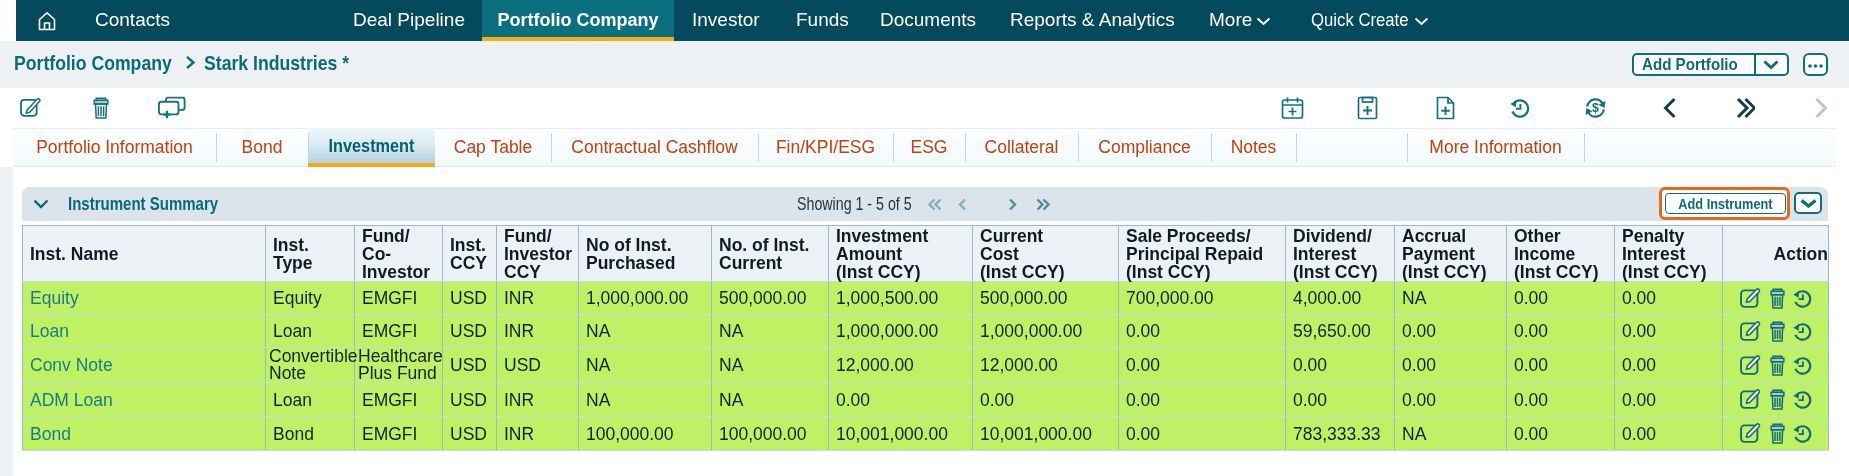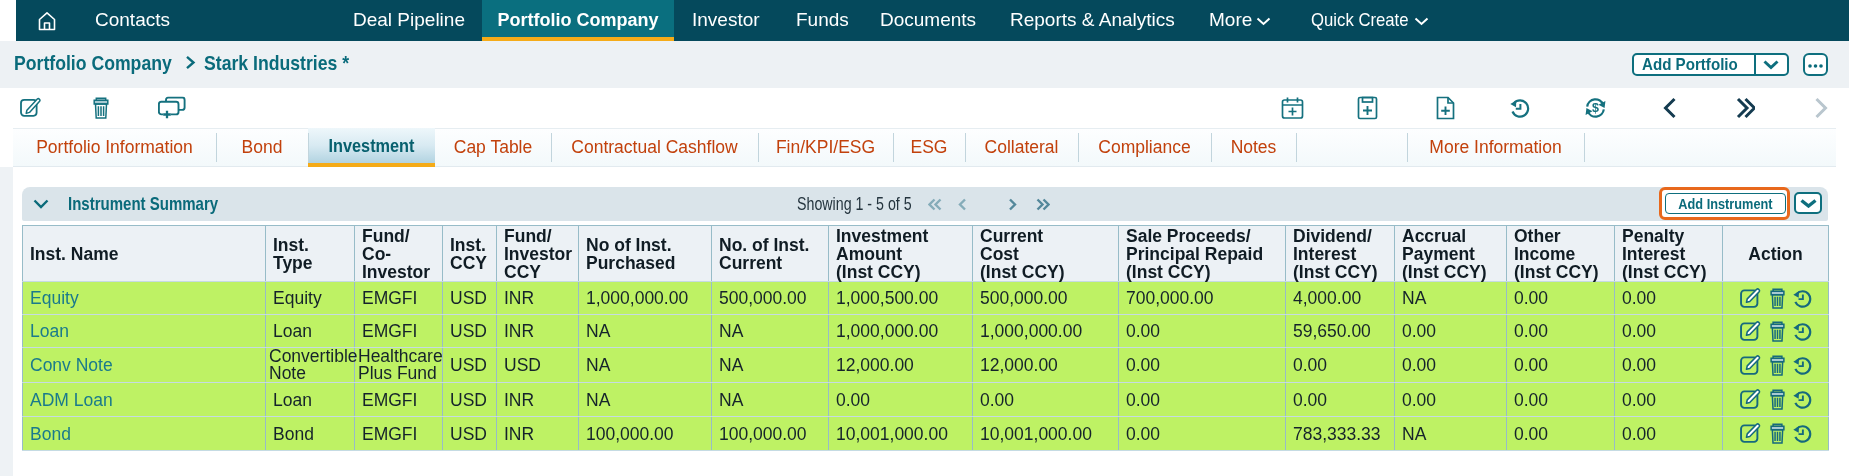--- a/index.html
+++ b/index.html
@@ -226,21 +226,21 @@
           <th>Fund/<br>Investor<br>CCY</th>
           <th>No of Inst.<br>Purchased</th>
           <th>No. of Inst.<br>Current</th>
           <th>Investment<br>Amount<br>(Inst CCY)</th>
           <th>Current<br>Cost<br>(Inst CCY)</th>
           <th>Sale Proceeds/<br>Principal Repaid<br>(Inst CCY)</th>
           <th>Dividend/<br>Interest<br>(Inst CCY)</th>
           <th>Accrual<br>Payment<br>(Inst CCY)</th>
           <th>Other<br>Income<br>(Inst CCY)</th>
           <th>Penalty<br>Interest<br>(Inst CCY)</th>
-          <th style="text-align:center;padding:0">Action</th>
+          <th style="text-align:right;padding:0">Action</th>
     </tr>
       </thead>
     <tbody>
       <tr style="height:33px">
           <td class="lnk">Equity</td>
           <td>Equity</td>
           <td>EMGFI</td>
           <td>USD</td>
           <td>INR</td>
           <td>1,000,000.00</td>

